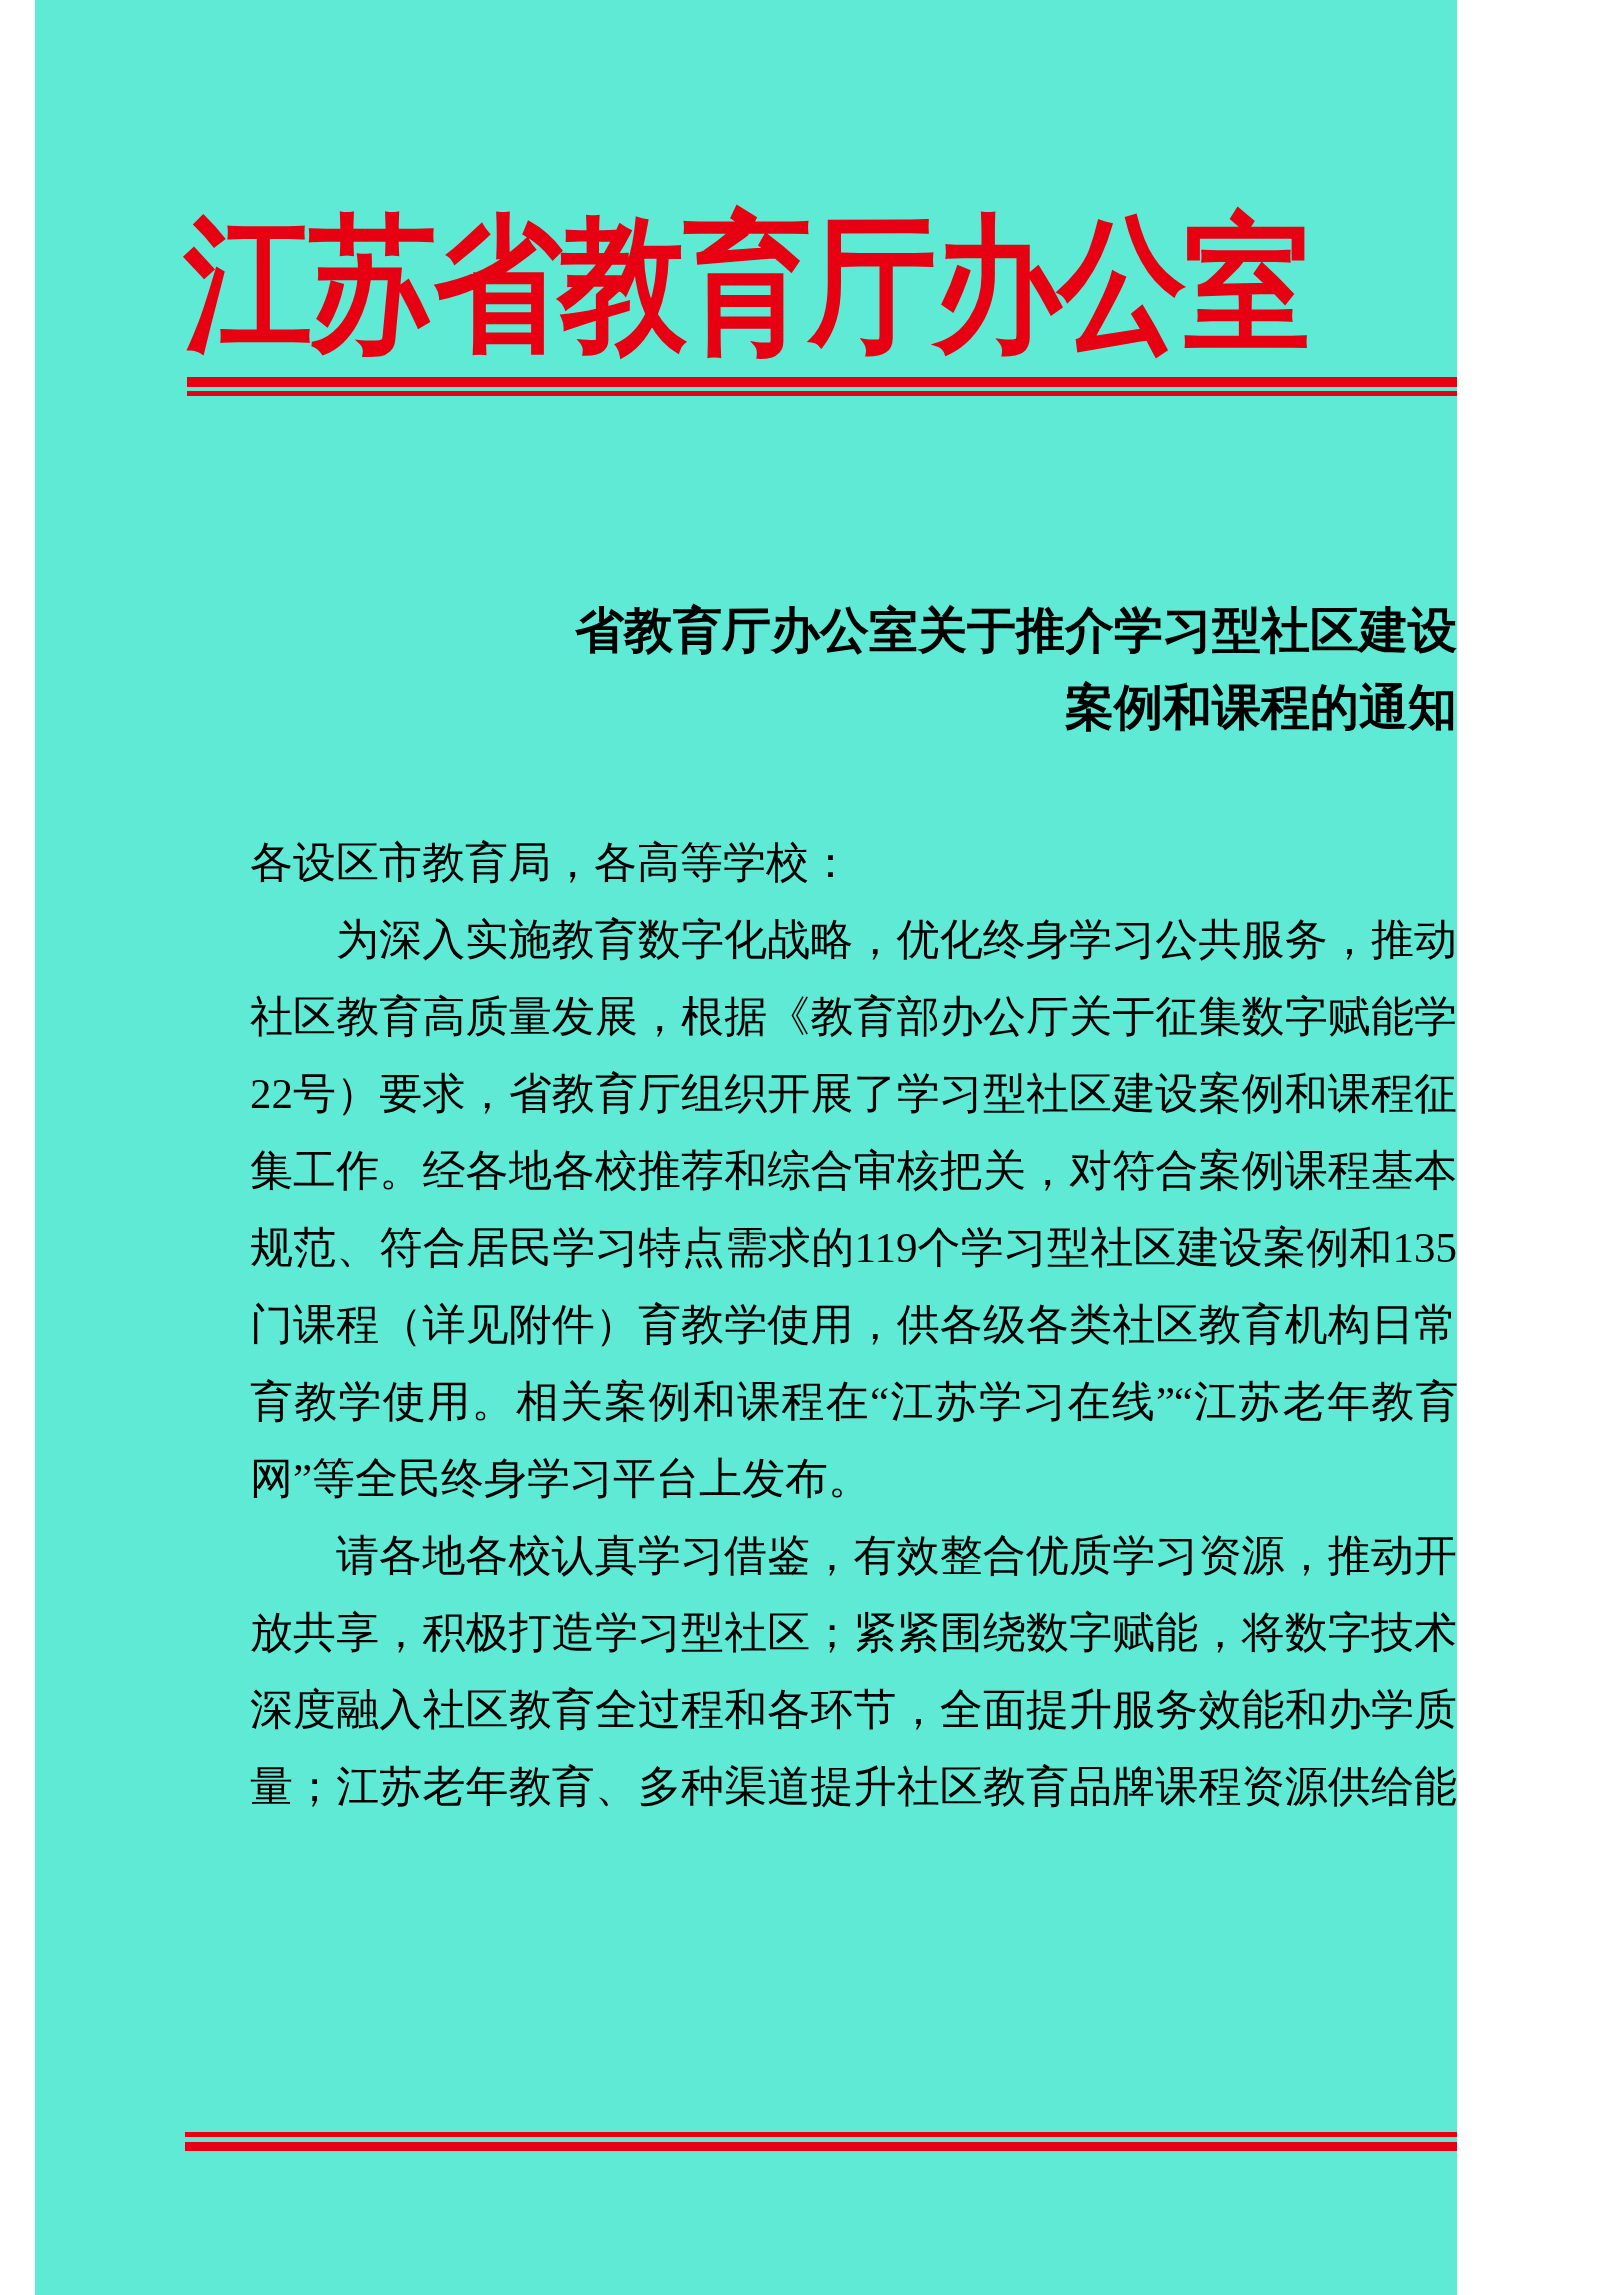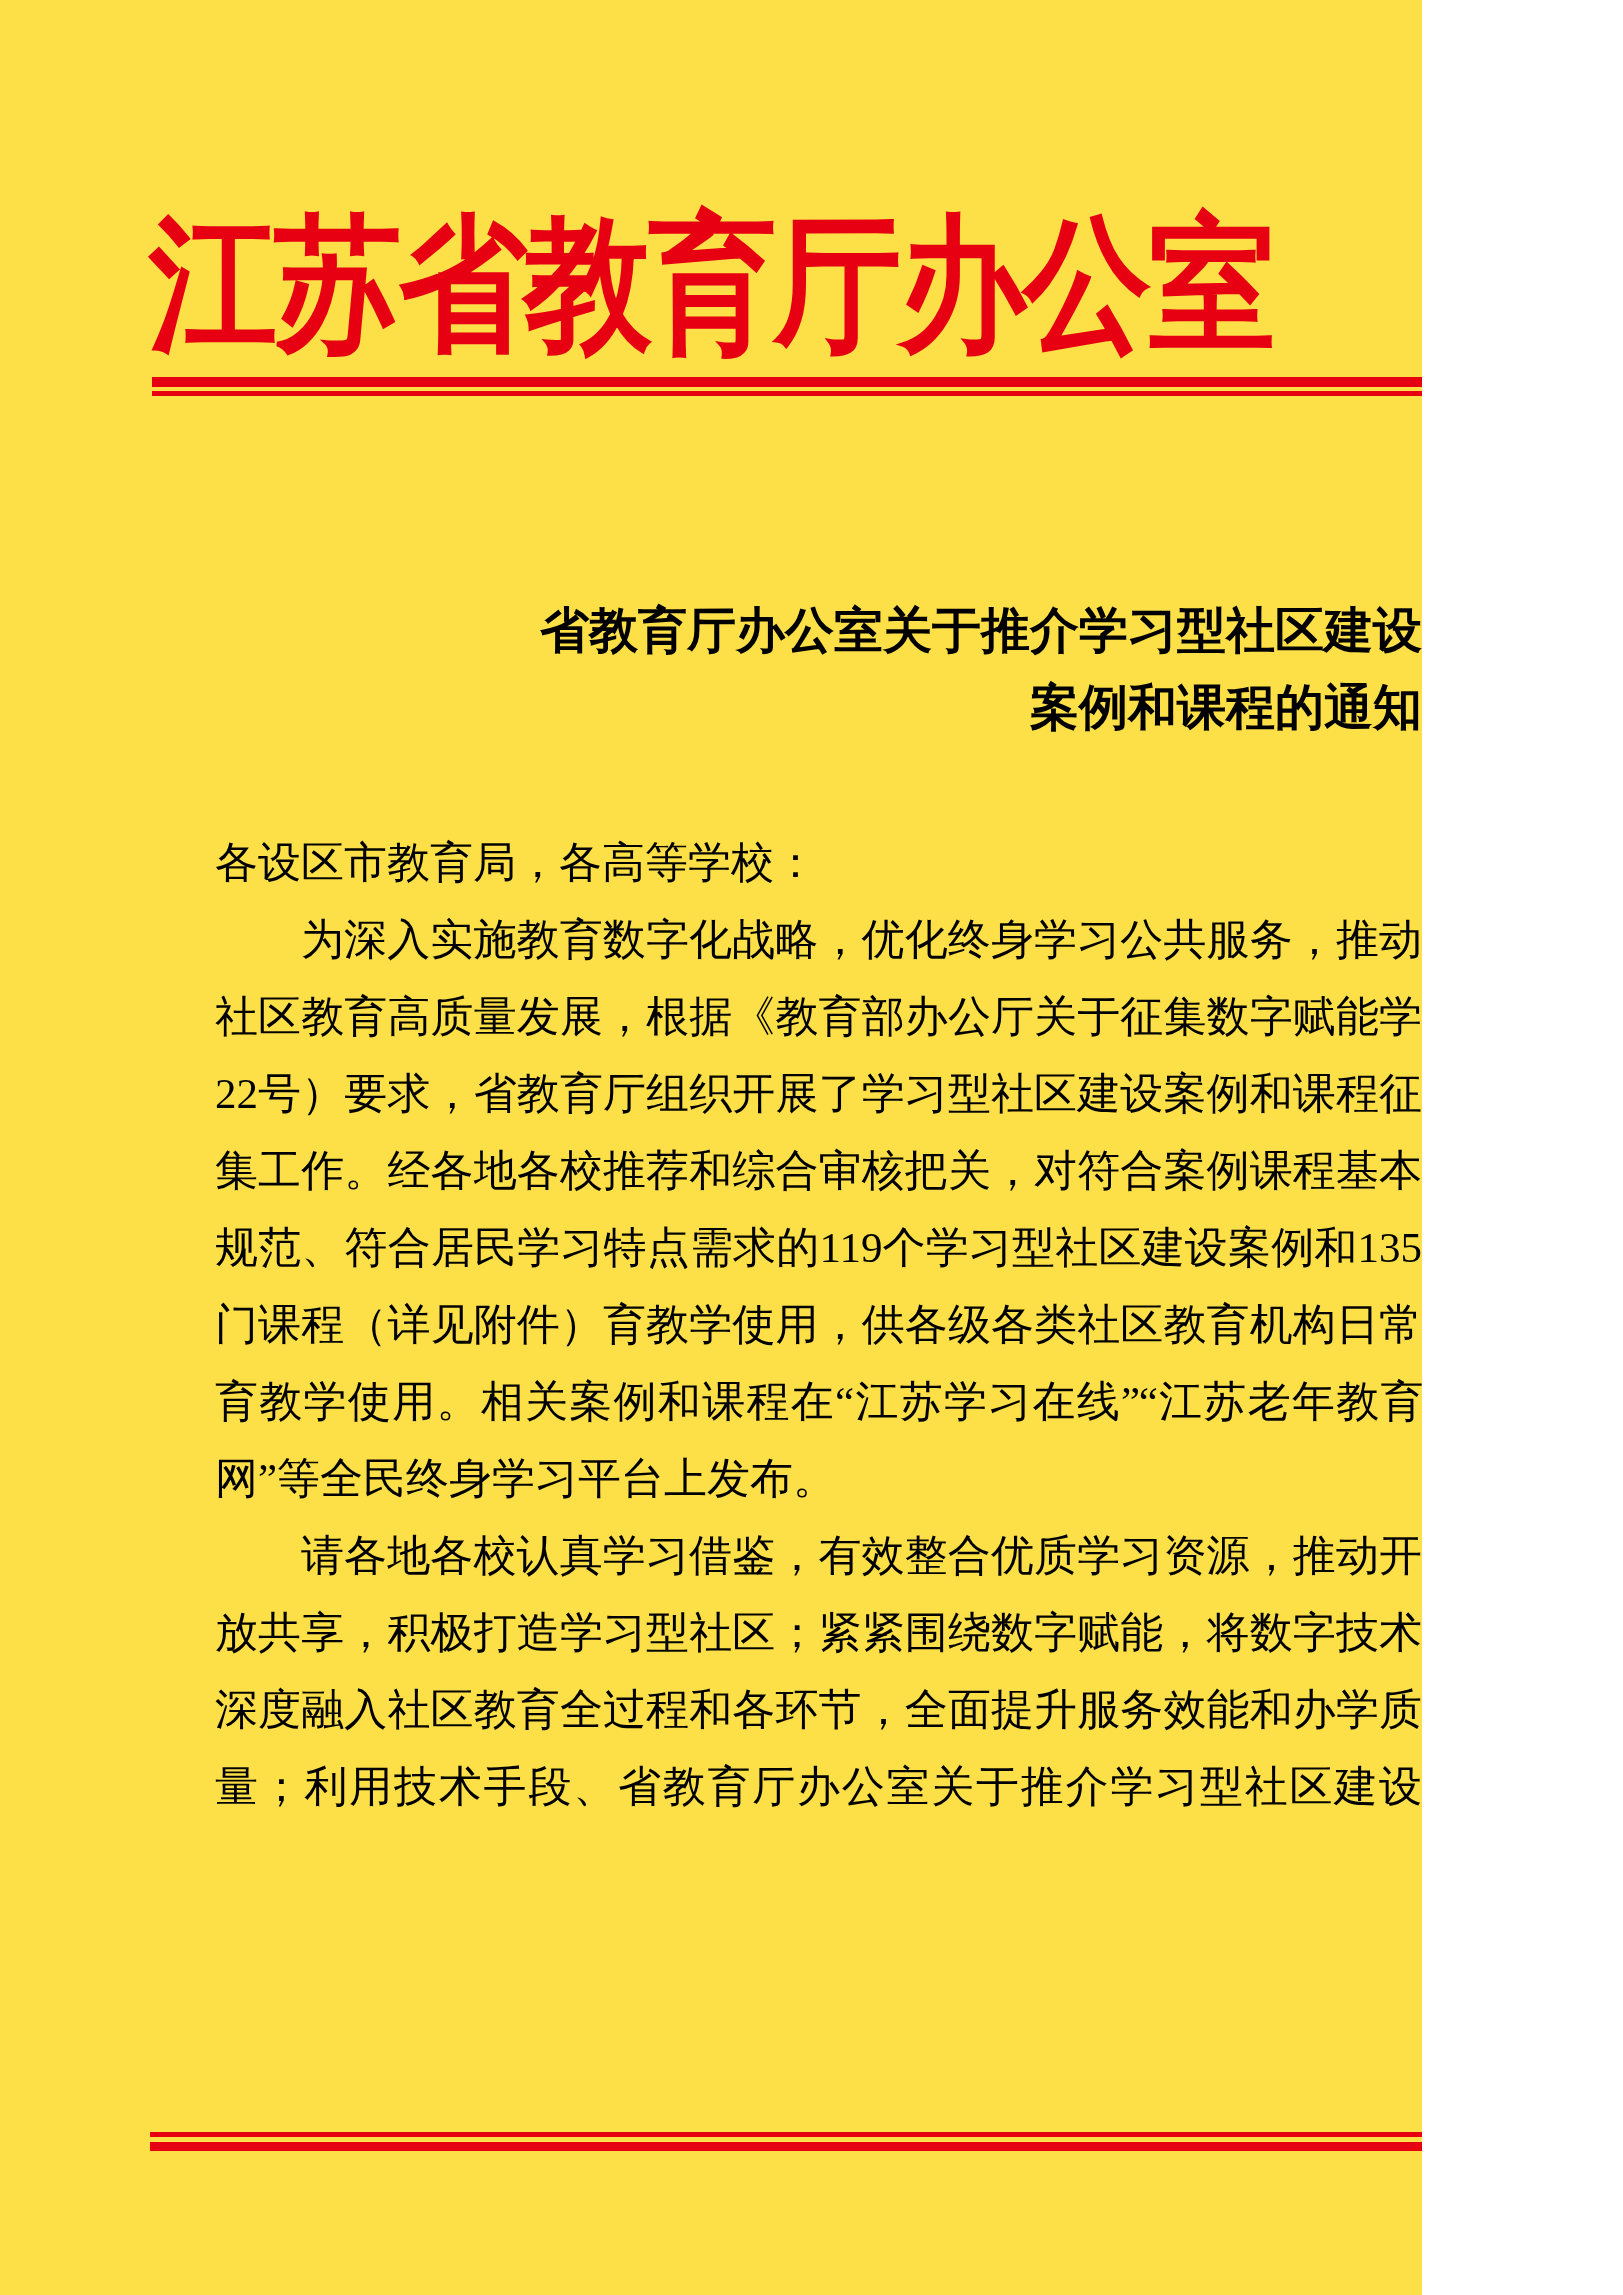--- a/index.html
+++ b/index.html
@@ -10,22 +10,23 @@
   body {
     width: 1623px;
     height: 2295px;
     font-family: "Liberation Serif", "DejaVu Serif", serif;
     color: #000000;
   }
   .page {
     position: relative;
     width: 1422px;
     height: 2295px;
-    background: #fde047;
+    background: #5eead4;
     overflow: hidden;
+    margin-left: 35px;
   }
 
   
   .letterhead-title {
     position: absolute;
     top: 222px;
     left: 0;
     right: 0;
     height: 128px;
     line-height: 128px;
@@ -106,20 +107,20 @@
     <p class="line">社区教育高质量发展，根据《教育部办公厅关于征集数字赋能学</p>
     <p class="line">22号）要求，省教育厅组织开展了学习型社区建设案例和课程征</p>
     <p class="line">集工作。经各地各校推荐和综合审核把关，对符合案例课程基本</p>
     <p class="line">规范、符合居民学习特点需求的119个学习型社区建设案例和135</p>
     <p class="line">门课程（详见附件）育教学使用，供各级各类社区教育机构日常教</p>
     <p class="line tight">育教学使用。相关案例和课程在“江苏学习在线”“江苏老年教育</p>
     <p class="line short">网”等全民终身学习平台上发布。</p>
     <p class="line indent">请各地各校认真学习借鉴，有效整合优质学习资源，推动开</p>
     <p class="line">放共享，积极打造学习型社区；紧紧围绕数字赋能，将数字技术</p>
     <p class="line">深度融入社区教育全过程和各环节，全面提升服务效能和办学质</p>
-    <p class="line">量；利用技术手段、省教育厅办公室关于推介学习型社区建设</p>
+    <p class="line">量；江苏老年教育、多种渠道提升社区教育品牌课程资源供给能</p>
   </section>
 
   <div class="rule rule-bottom-thin"></div>
   <div class="rule rule-bottom-thick"></div>
 
 </div>
 
 
 </body></html>

